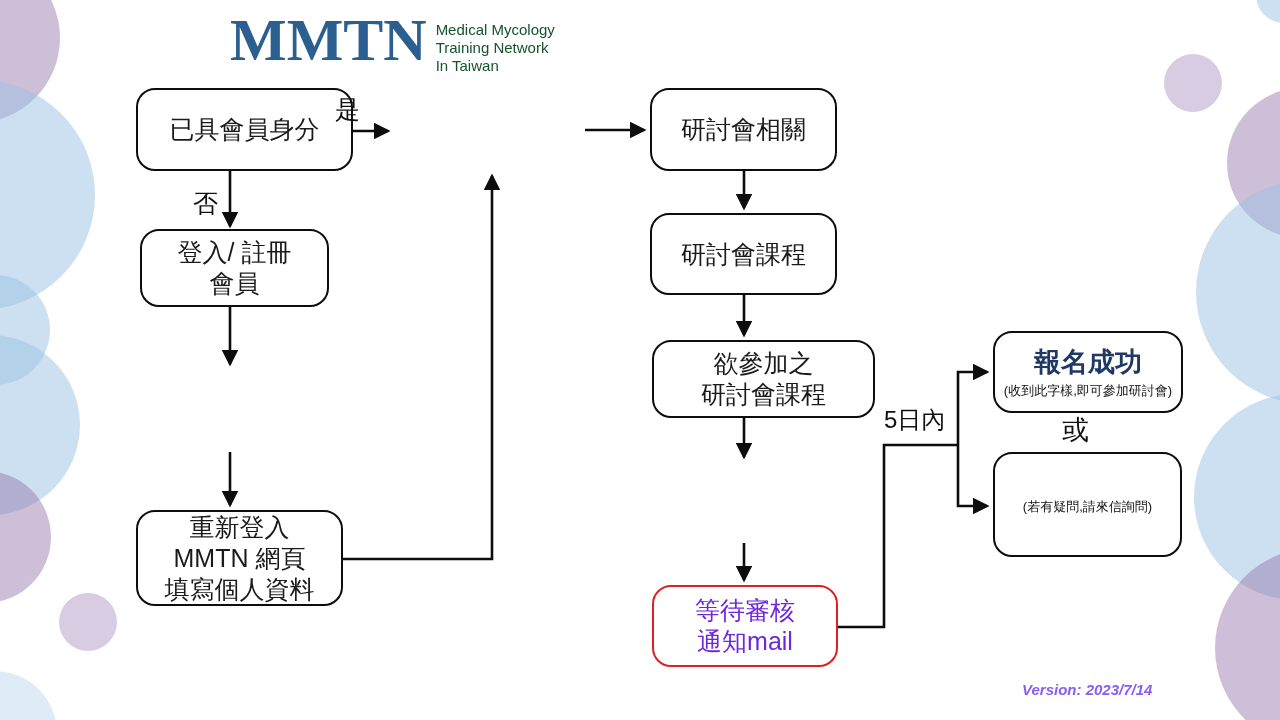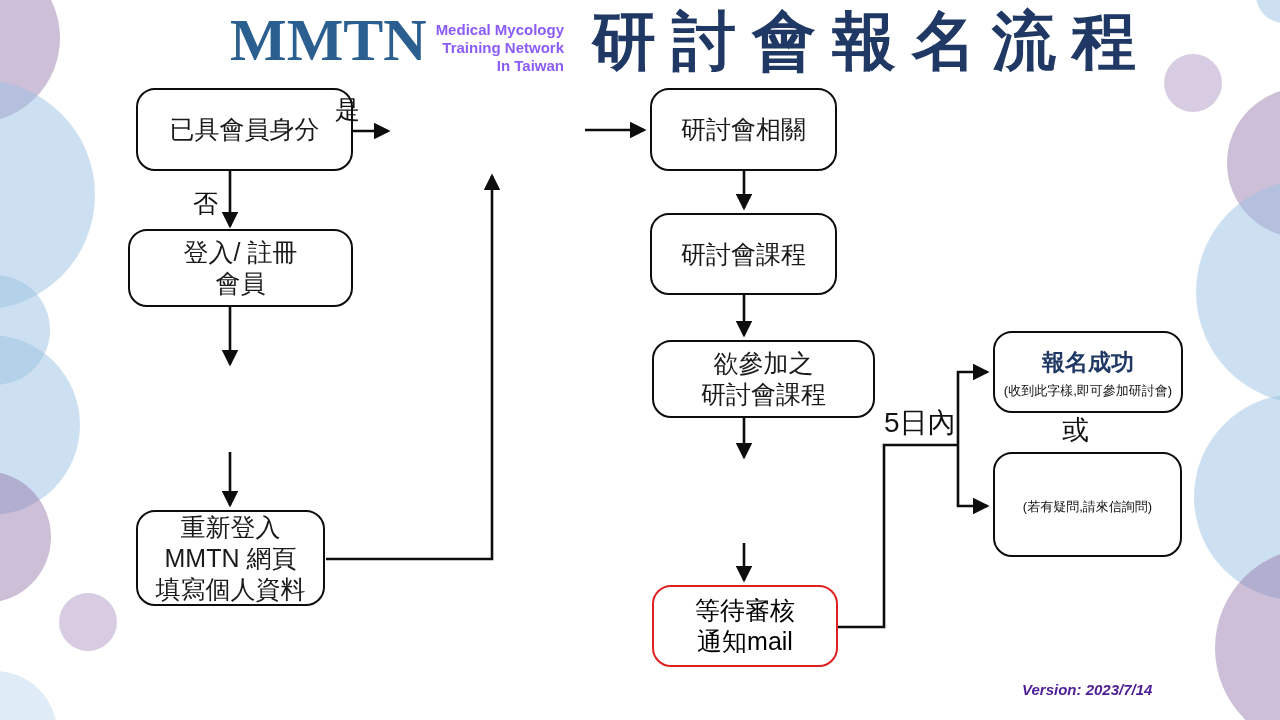--- a/index.html
+++ b/index.html
@@ -10,46 +10,46 @@
   
   .circle{position:absolute;border-radius:50%;z-index:1;}
   .c-blue{background:rgba(155,194,227,0.50);}
   .c-blue-faint{background:rgba(155,194,227,0.32);}
   .c-purple{background:rgba(146,115,168,0.46);}
   .c-lavender{background:rgba(160,133,186,0.42);}
   
   svg.connectors{position:absolute;left:0;top:0;z-index:2;pointer-events:none;}
   svg.connectors path{stroke:#0d0d0d;stroke-width:2.6;fill:none;}
   
-  .logo{position:absolute;left:230px;top:12px;display:flex;align-items:flex-start;z-index:3;text-align:right;}
+  .logo{position:absolute;left:230px;top:12px;display:flex;align-items:flex-start;z-index:3;}
   .logo-acronym{
     font-family:"Liberation Serif","DejaVu Serif",serif;font-weight:bold;
     font-size:60px;line-height:56px;color:#2a5f8f;letter-spacing:0px;
   }
-  .logo-tagline{margin-left:9px;margin-top:9px;font-size:15px;line-height:18px;font-weight:bold;color:#8b5cf6;}
+  .logo-tagline{margin-left:9px;margin-top:9px;font-size:15px;line-height:18px;font-weight:normal;color:#14532d;}
   .page-title{
     position:absolute;left:592px;top:6px;margin:0;z-index:3;
     font-size:64px;line-height:70px;font-weight:bold;letter-spacing:16px;color:#1f3864;white-space:nowrap;
   }
   
   .node{
     position:absolute;z-index:3;background:#ffffff;border:2.6px solid #0d0d0d;border-radius:19px;
     display:flex;flex-direction:column;align-items:center;justify-content:center;
     text-align:center;box-sizing:border-box;
   }
   .node-text{white-space:pre-line;font-size:25px;line-height:31px;color:#1a1a1a;}
   .node.red{border-color:#e02020;}
-  .node.red .node-text{color:#000000;}
-  .node-strong{font-size:23px;line-height:32px;font-weight:bold;color:#1f3864;white-space:pre-line;}
+  .node.red .node-text{color:#6d28d9;}
+  .node-strong{font-size:27px;line-height:32px;font-weight:bold;color:#1f3864;white-space:pre-line;}
   .node-note{font-size:13px;line-height:17px;color:#111;margin-top:4px;white-space:nowrap;}
   
   .flow-label{position:absolute;z-index:3;font-size:25px;color:#111;white-space:nowrap;}
   .version{
     position:absolute;left:1022px;top:681px;z-index:3;
-    font-size:15px;font-style:italic;font-weight:bold;color:#4c1d95;white-space:nowrap;
+    font-size:15px;font-style:italic;font-weight:bold;color:#8b5cf6;white-space:nowrap;
   }
 </style>
 </head>
 <body>
 
 <div class="slide">
 
   <div class="circle c-purple" style="left:-110px;top:-47px;width:170px;height:170px"></div>
   <div class="circle c-blue" style="left:-135px;top:80px;width:230px;height:230px"></div>
   <div class="circle c-blue" style="left:-60px;top:275px;width:110px;height:110px"></div>
@@ -86,30 +86,29 @@
   </svg>
 
   <div class="logo">
     <span class="logo-acronym">MMTN</span>
     <div class="logo-tagline">
       <div>Medical Mycology</div>
       <div>Training Network</div>
       <div>In Taiwan</div>
     </div>
   </div>
-  <h1 class="page-title">研討會報名流程</h1>
 
   <div class="node" style="left:136px;top:88px;width:217px;height:83px">
     <span class="node-text">已具會員身分</span>
   </div>
-  <div class="node" style="left:128px;top:229px;width:225px;height:78px">
+  <div class="node" style="left:140px;top:229px;width:189px;height:78px">
     <span class="node-text">登入/ 註冊
 會員</span>
   </div>
-  <div class="node" style="left:136px;top:510px;width:189px;height:96px">
+  <div class="node" style="left:136px;top:510px;width:207px;height:96px">
     <span class="node-text">重新登入
 MMTN 網頁
 填寫個人資料</span>
   </div>
 
   <div class="node" style="left:650px;top:88px;width:187px;height:83px">
     <span class="node-text">研討會相關</span>
   </div>
   <div class="node" style="left:650px;top:213px;width:187px;height:82px">
     <span class="node-text">研討會課程</span>
@@ -127,17 +126,17 @@
     <span class="node-strong">報名成功</span>
     <span class="node-note">(收到此字樣,即可參加研討會)</span>
   </div>
   <div class="node" style="left:993px;top:452px;width:189px;height:105px">
     <span class="node-note">(若有疑問,請來信詢問)</span>
   </div>
 
   <div class="flow-label" style="left:335px;top:93px">是</div>
   <div class="flow-label" style="left:193px;top:187px">否</div>
   <div class="flow-label" style="left:1062px;top:412px;font-size:27px">或</div>
-  <div class="flow-label" style="left:884px;top:404px;font-size:28px">5日內</div>
+  <div class="flow-label" style="left:884px;top:404px;font-size:24px">5日內</div>
 
   <div class="version">Version: 2023/7/14</div>
 
 </div>
 
 </body></html>

